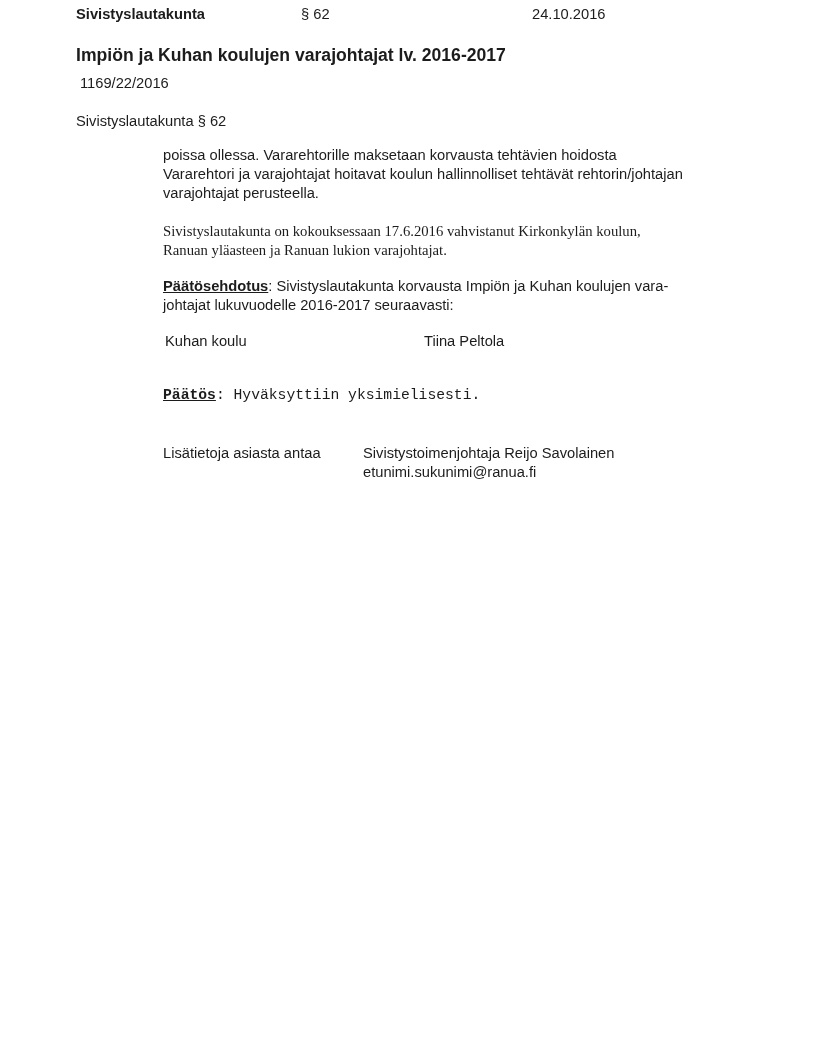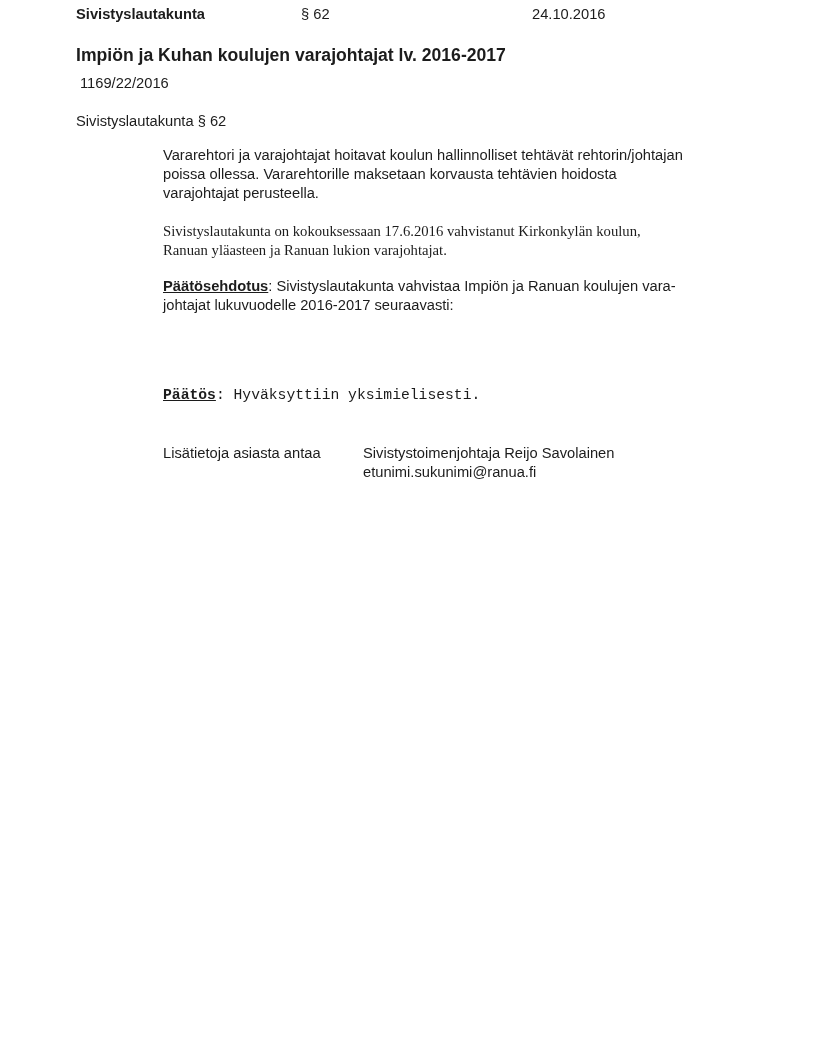--- a/index.html
+++ b/index.html
@@ -42,36 +42,40 @@
 <div class="abs doc" style="left:301px; top:5px;">§ 62</div>
 <div class="abs doc" style="left:532px; top:5px;">24.10.2016</div>
 
 <div class="abs title" style="left:76px; top:32px;margin-top:12px;">Impiön ja Kuhan koulujen varajohtajat lv. 2016-2017</div>
 
 <div class="abs doc" style="left:80px; top:74px;">1169/22/2016</div>
 
 <div class="abs doc" style="left:76px; top:112px;">Sivistyslautakunta § 62</div>
 
 <div class="abs doc" style="left:163px; top:146px;">
+  <div>poissa ollessa. Vararehtorille maksetaan korvausta tehtävien hoidosta</div>
   <div>Vararehtori ja varajohtajat hoitavat koulun hallinnolliset tehtävät rehtorin/johtajan</div>
-  <div>poissa ollessa. Vararehtorille maksetaan korvausta tehtävien hoidosta</div>
   <div>varajohtajat perusteella.</div>
 </div>
 
 <div class="abs doc" style="left:163px; top:222px;font-family:Liberation Serif, serif;">
   <div>Sivistyslautakunta on kokouksessaan 17.6.2016 vahvistanut Kirkonkylän koulun,</div>
   <div>Ranuan yläasteen ja Ranuan lukion varajohtajat.</div>
 </div>
 
 <div class="abs doc" style="left:163px; top:277px;">
-  <div><span class="lbl">Päätösehdotus</span><span>: Sivistyslautakunta vahvistaa Impiön ja Ranuan koulujen vara-</span></div>
+  <div><span class="lbl">Päätösehdotus</span><span>: Sivistyslautakunta korvausta Impiön ja Kuhan koulujen vara-</span></div>
   <div>johtajat lukuvuodelle 2016-2017 seuraavasti:</div>
 </div>
 
 <div class="abs doc" style="left:165px; top:332px; width:500px;">
+  <div class="row">
+    <span>Kuhan koulu</span>
+    <span class="col-person">Tiina Peltola</span>
+  </div>
 </div>
 
 <div class="abs doc" style="left:163px; top:386px;font-family:Liberation Mono, monospace;">
   <span class="lbl">Päätös</span><span>: Hyväksyttiin yksimielisesti.</span>
 </div>
 
 <div class="abs doc contact-wrap" style="left:163px; top:444px; width:520px;">
   <div>Lisätietoja asiasta antaa</div>
   <div class="contact-lines">
     <div>Sivistystoimenjohtaja Reijo Savolainen</div>

